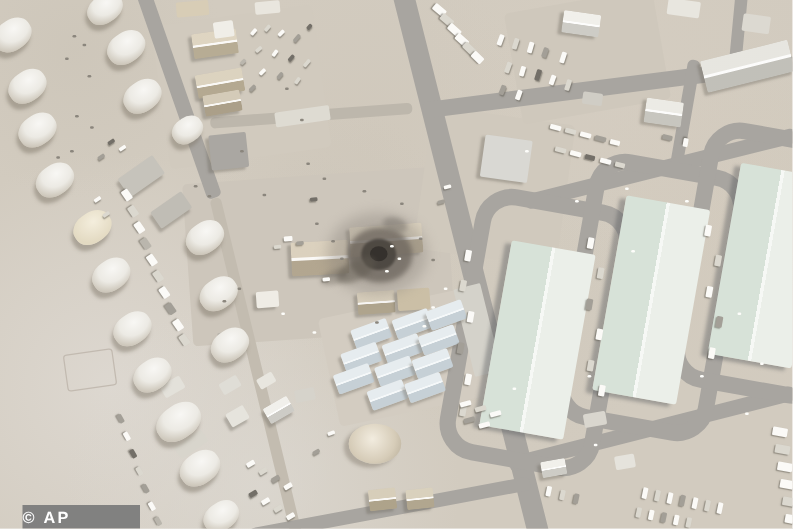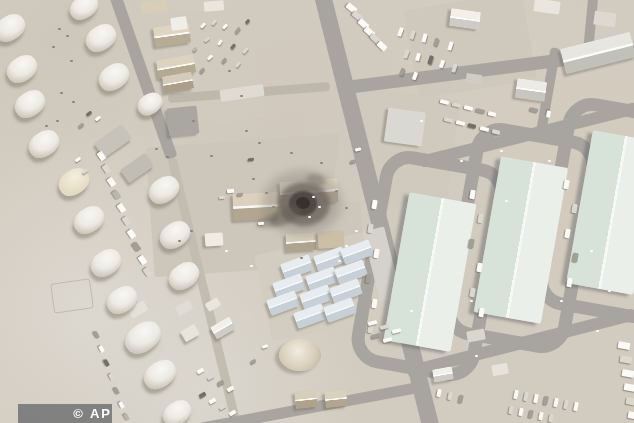--- a/index.html
+++ b/index.html
@@ -10,21 +10,21 @@
     overflow: hidden;
     background: #d2cbbf;
     font-family: "Liberation Sans", sans-serif;
   }
   #stage div { position: absolute; }
   .watermark {
     left: 18px; top: 404px; width: 94px; height: 19px;
     background: rgba(122,122,122,0.92);
     color: #ffffff;
     font-weight: bold; font-size: 13px; line-height: 19px;
-    text-align: right; letter-spacing: 2px;
+    text-align: left; letter-spacing: 2px;
     z-index: 50;
   }
 </style>
 </head>
 <body>
 
 <div id="stage">
   <div class="watermark">© AP</div>
 <div style="position: absolute; left: -100px; top: 120px; width: 380px; height: 380px; transform: rotate(0deg); border-radius: 50%; background: radial-gradient(circle, rgb(222, 217, 210) 0%, rgba(0, 0, 0, 0) 70%); opacity: 0.9;"></div>
     <div style="position: absolute; left: 50px; top: 230px; width: 320px; height: 320px; transform: rotate(0deg); border-radius: 50%; background: radial-gradient(circle, rgb(220, 216, 209) 0%, rgba(0, 0, 0, 0) 70%); opacity: 0.8;"></div>

